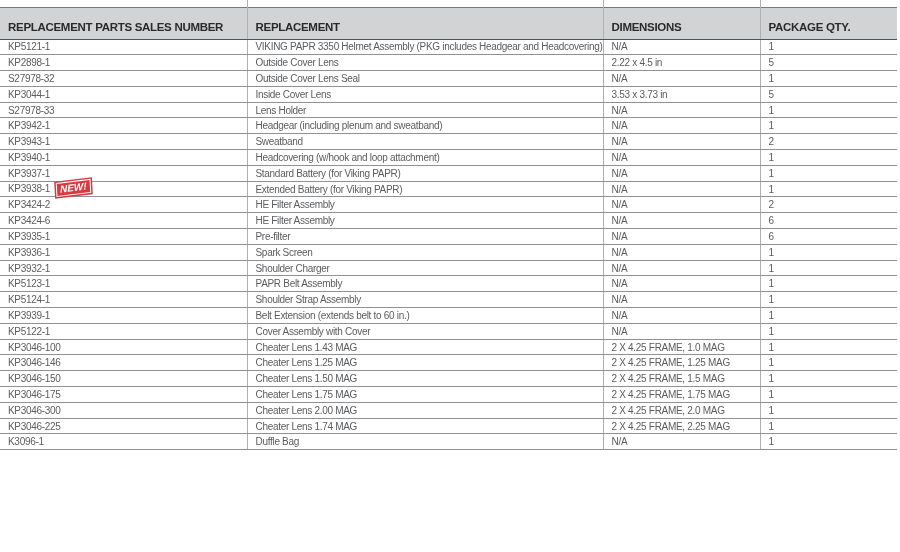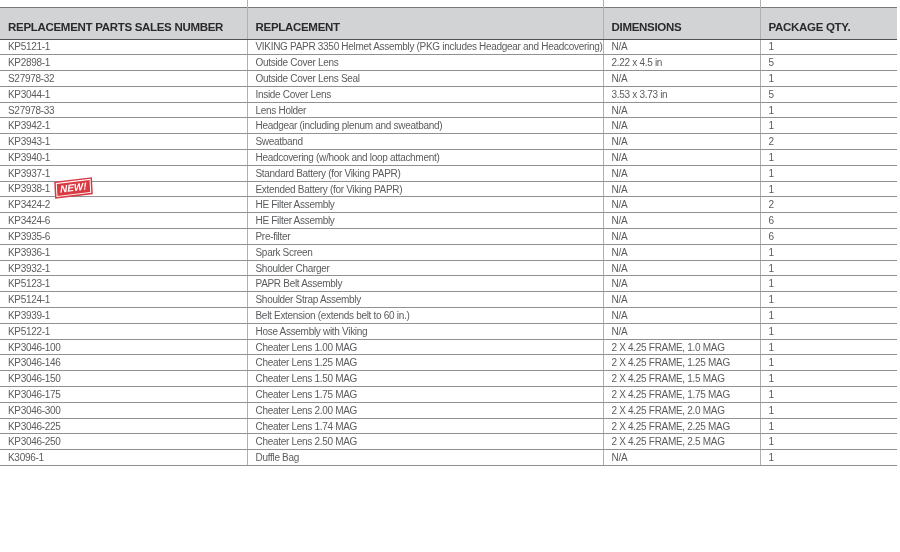--- a/index.html
+++ b/index.html
@@ -160,21 +160,21 @@
     <td class="vline">N/A</td>
     <td class="vline">2</td>
   </tr>
         <tr>
     <td><span>KP3424-6</span></td>
     <td class="vline">HE Filter Assembly</td>
     <td class="vline">N/A</td>
     <td class="vline">6</td>
   </tr>
         <tr>
-    <td><span>KP3935-6</span></td>
+    <td><span>KP3935-1</span></td>
     <td class="vline">Pre-filter</td>
     <td class="vline">N/A</td>
     <td class="vline">6</td>
   </tr>
         <tr>
     <td><span>KP3936-1</span></td>
     <td class="vline">Spark Screen</td>
     <td class="vline">N/A</td>
     <td class="vline">1</td>
   </tr>
@@ -197,27 +197,27 @@
     <td class="vline">1</td>
   </tr>
         <tr>
     <td><span>KP3939-1</span></td>
     <td class="vline">Belt Extension (extends belt to 60 in.)</td>
     <td class="vline">N/A</td>
     <td class="vline">1</td>
   </tr>
         <tr>
     <td><span>KP5122-1</span></td>
-    <td class="vline">Hose Assembly with Viking</td>
+    <td class="vline">Cover Assembly with Cover</td>
     <td class="vline">N/A</td>
     <td class="vline">1</td>
   </tr>
         <tr>
     <td><span>KP3046-100</span></td>
-    <td class="vline">Cheater Lens 1.00 MAG</td>
+    <td class="vline">Cheater Lens 1.43 MAG</td>
     <td class="vline">2 X 4.25 FRAME, 1.0 MAG</td>
     <td class="vline">1</td>
   </tr>
         <tr>
     <td><span>KP3046-146</span></td>
     <td class="vline">Cheater Lens 1.25 MAG</td>
     <td class="vline">2 X 4.25 FRAME, 1.25 MAG</td>
     <td class="vline">1</td>
   </tr>
         <tr>
@@ -235,26 +235,20 @@
         <tr>
     <td><span>KP3046-300</span></td>
     <td class="vline">Cheater Lens 2.00 MAG</td>
     <td class="vline">2 X 4.25 FRAME, 2.0 MAG</td>
     <td class="vline">1</td>
   </tr>
         <tr>
     <td><span>KP3046-225</span></td>
     <td class="vline">Cheater Lens 1.74 MAG</td>
     <td class="vline">2 X 4.25 FRAME, 2.25 MAG</td>
-    <td class="vline">1</td>
-  </tr>
-        <tr>
-    <td><span>KP3046-250</span></td>
-    <td class="vline">Cheater Lens 2.50 MAG</td>
-    <td class="vline">2 X 4.25 FRAME, 2.5 MAG</td>
     <td class="vline">1</td>
   </tr>
         <tr>
     <td><span>K3096-1</span></td>
     <td class="vline">Duffle Bag</td>
     <td class="vline">N/A</td>
     <td class="vline">1</td>
   </tr>
       </tbody>
   </table>

